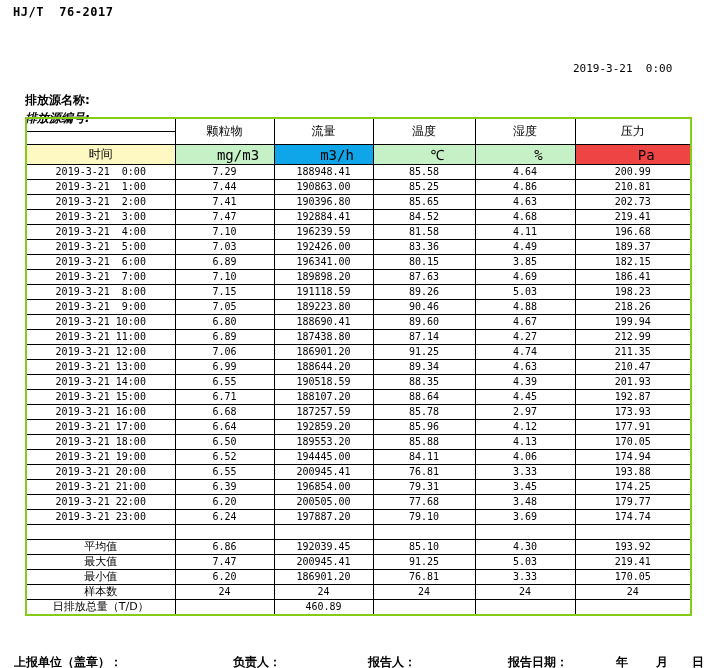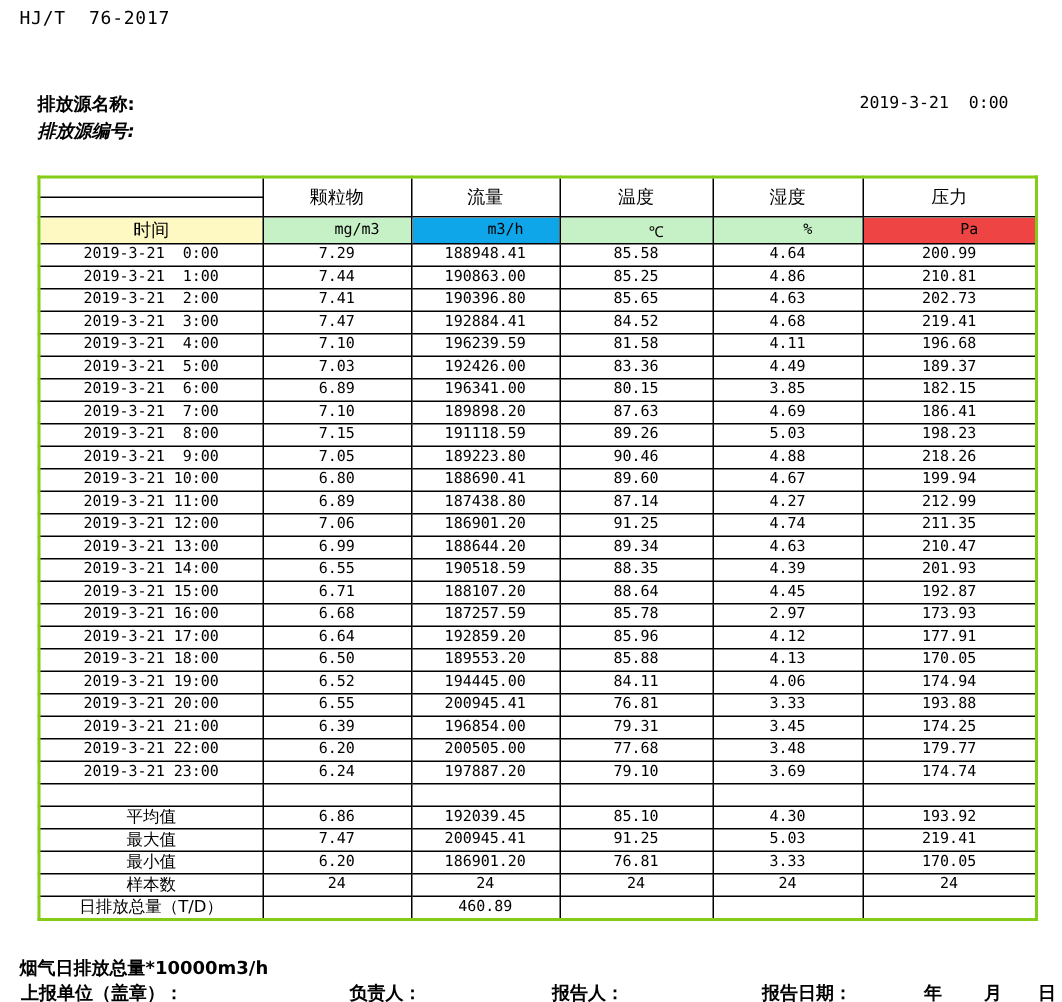--- a/index.html
+++ b/index.html
@@ -1,37 +1,37 @@
 <!DOCTYPE html>
 <html><head>
 <meta charset="utf-8">
 <style>
   html,body{margin:0;padding:0;background:#fff;}
   body{width:708px;height:668px;overflow:hidden;color:#000;
        font-family:"DejaVu Sans","Liberation Sans",sans-serif;}
   .sheet{position:relative;width:708px;height:668px;background:#fff;}
 
   .std{position:absolute;left:13px;top:5px;font-family:"DejaVu Sans Mono",monospace;
-       font-weight:normal;font-size:12px;letter-spacing:.5px;white-space:pre;}
+       font-weight:bold;font-size:12px;letter-spacing:.5px;white-space:pre;}
   .title{position:absolute;left:0;top:22px;width:100%;text-align:center;
          font-size:15px;font-weight:bold;letter-spacing:1px;}
-  .meta-label{position:absolute;left:25px;font-size:12px;font-weight:bold;}
+  .meta-label{position:absolute;left:25px;font-size:12px;font-weight:bold;margin-top:31px;}
   .meta-name{top:61px;} .meta-code{top:79px;font-style:italic;}
   .meta-date{position:absolute;top:62px;left:573px;font-family:"DejaVu Sans Mono",monospace;
              font-size:11px;white-space:pre;}
 
   table.rpt{position:absolute;left:25px;top:117px;width:665px;
             border-collapse:collapse;table-layout:fixed;border:2px solid #84cc16;}
   table.rpt td,table.rpt th{border:1px solid #000;padding:0;text-align:center;
             overflow:hidden;white-space:pre;vertical-align:middle;}
   tr.h1 td.corner,tr.h2 td.corner{height:12px;}
   th.colh{font-size:12px;font-weight:normal;}
   tr.units th,tr.units td{height:14px;}
   th.timeh{font-size:12px;font-weight:normal;}
-  tr.units td{font-family:"DejaVu Sans Mono",monospace;font-size:10px;padding-left:27px;}
+  tr.units td{font-family:"DejaVu Sans Mono",monospace;font-size:14px;padding-left:27px;}
   td.c-time,td.c-num{height:14px;font-family:"DejaVu Sans Mono",monospace;
             font-size:10px;line-height:14px;}
   td.c-label{height:14px;font-size:11px;line-height:14px;}
   tr.spacer td{height:14px;}
 
   .note{position:absolute;left:13px;top:637px;font-size:12px;font-weight:bold;}
   .sign span{position:absolute;top:654px;font-size:12px;font-weight:bold;white-space:pre;}
   .s-unit{left:14px;} .s-resp{left:233px;} .s-rep{left:368px;}
   .s-date{left:508px;} .s-year{left:616px;} .s-month{left:656px;} .s-day{left:692px;}
 </style>
@@ -313,21 +313,20 @@
           <td class="c-label">日排放总量（T/D）</td>
           <td class="c-num"></td>
           <td class="c-num">460.89</td>
           <td class="c-num"></td>
           <td class="c-num"></td>
           <td class="c-num"></td>
         </tr>
       </tbody>
   </table>
 
-  <div class="note">烟气日排放总量*10000m3/h</div>
 
   <div class="sign">
     <span class="s-unit">上报单位（盖章）：</span>
     <span class="s-resp">负责人：</span>
     <span class="s-rep">报告人：</span>
     <span class="s-date">报告日期：</span>
     <span class="s-year">年</span>
     <span class="s-month">月</span>
     <span class="s-day">日</span>
   </div>

